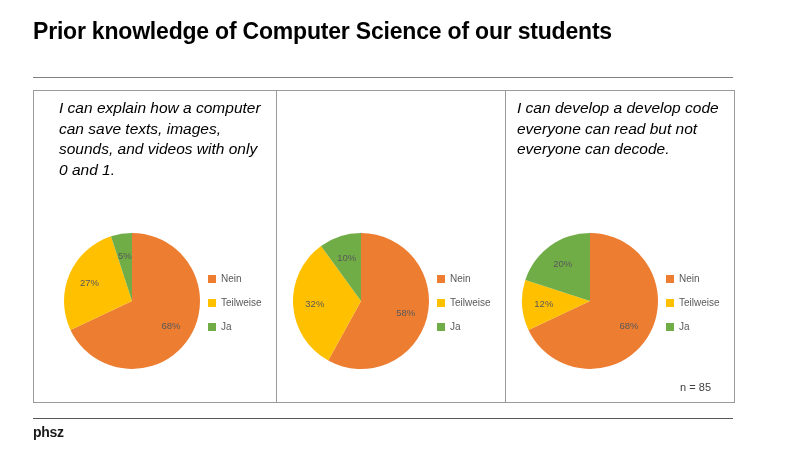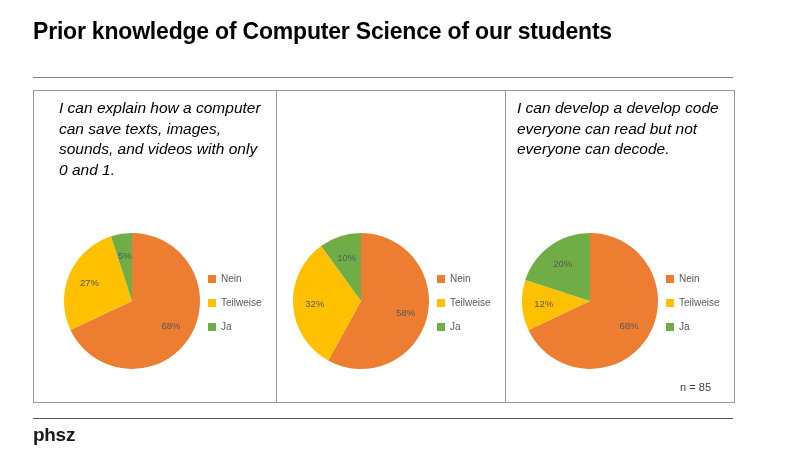--- a/index.html
+++ b/index.html
@@ -141,21 +141,21 @@
     left: 33px;
     top: 418px;
     width: 700px;
     height: 1px;
     background: #595959;
   }
   .footer-logo {
     position: absolute;
     left: 33px;
     top: 424px;
-    font-size: 19px;
+    font-size: 14px;
     font-weight: bold;
     color: #1a1a1a;
     letter-spacing: -0.3px;
   }
 </style>
 </head>
 <body>
 
 <div class="slide">
 

